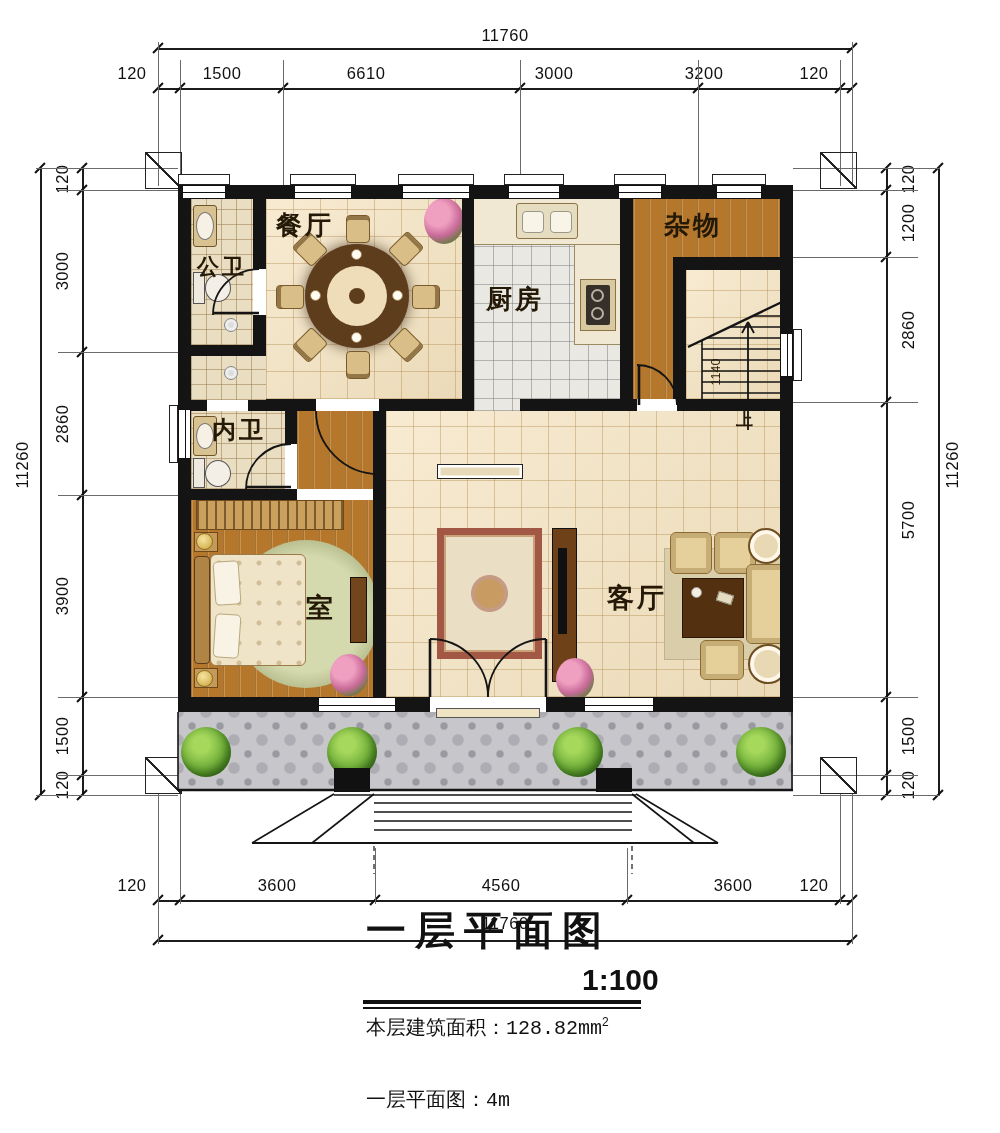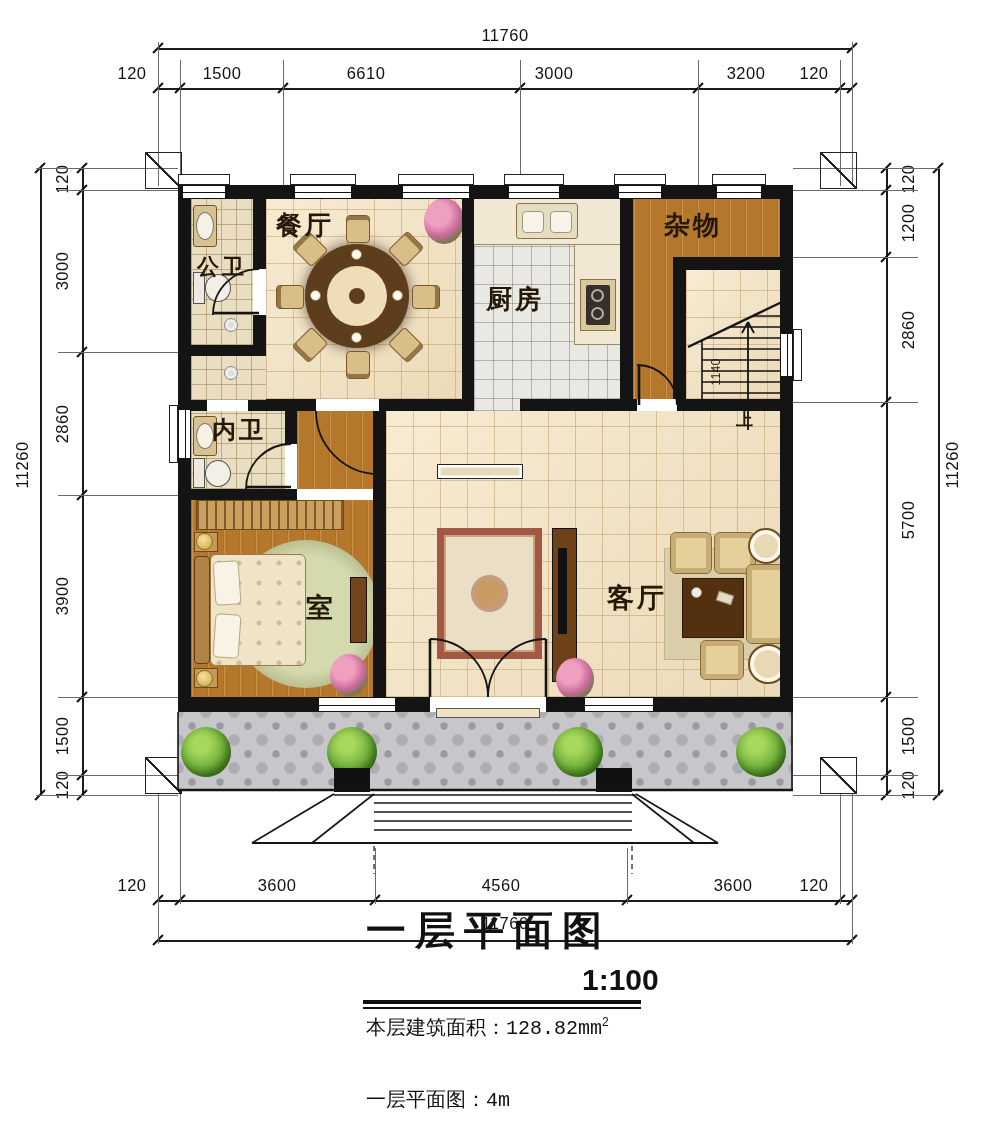--- a/index.html
+++ b/index.html
@@ -82,21 +82,21 @@
     <i class="tick" style="left:173px;top:87px;"></i>
     <i class="tick" style="left:276px;top:87px;"></i>
     <i class="tick" style="left:513px;top:87px;"></i>
     <i class="tick" style="left:691px;top:87px;"></i>
     <i class="tick" style="left:833px;top:87px;"></i>
     <i class="tick" style="left:845px;top:87px;"></i>
     <span class="dt" style="left:132px;top:64px;">120</span>
     <span class="dt" style="left:222px;top:64px;">1500</span>
     <span class="dt" style="left:366px;top:64px;">6610</span>
     <span class="dt" style="left:554px;top:64px;">3000</span>
-    <span class="dt" style="left:746px;top:64px;text-align:center;">3200</span>
+    <span class="dt" style="left:704px;top:64px;text-align:center;">3200</span>
     <span class="dt" style="left:814px;top:64px;">120</span>
 
     <i class="dl" style="left:158px;top:900px;width:694px;"></i>
     <i class="tick" style="left:151px;top:899px;"></i>
     <i class="tick" style="left:173px;top:899px;"></i>
     <i class="tick" style="left:368px;top:899px;"></i>
     <i class="tick" style="left:620px;top:899px;"></i>
     <i class="tick" style="left:833px;top:899px;"></i>
     <i class="tick" style="left:845px;top:899px;"></i>
     <span class="dt" style="left:132px;top:876px;">120</span>

